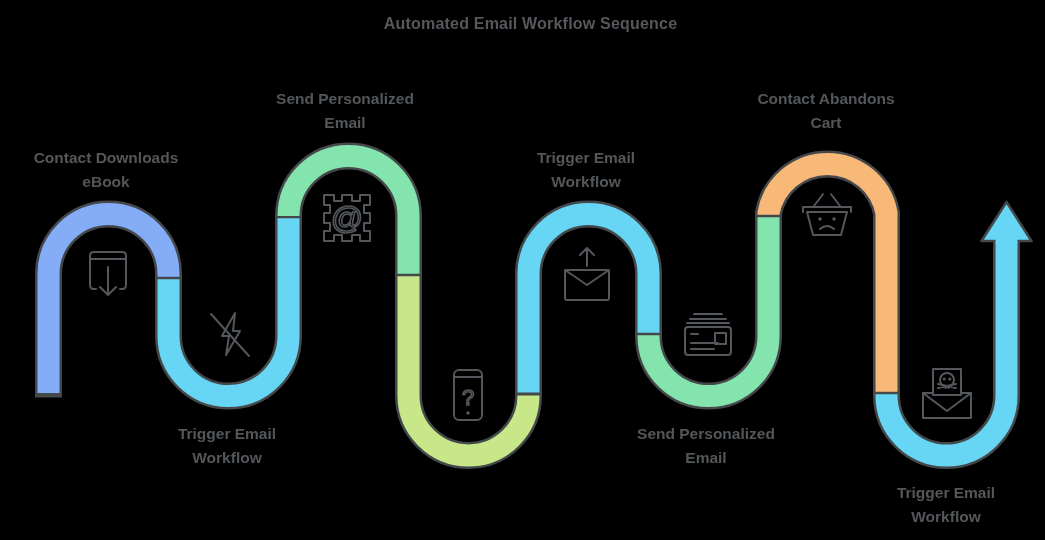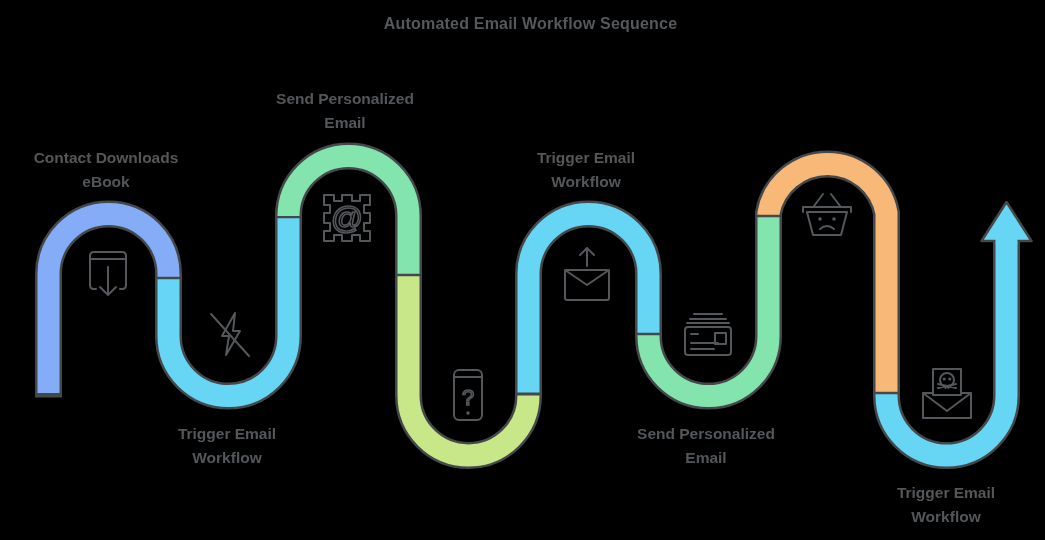--- a/index.html
+++ b/index.html
@@ -114,16 +114,18 @@
   <div class="step-label" style="left:-14px;top:146px">Contact Downloads
 eBook</div>
   <div class="step-label" style="left:107px;top:422px">Trigger Email
 Workflow</div>
   <div class="step-label" style="left:225px;top:87px">Send Personalized
 Email</div>
   <div class="step-label" style="left:466px;top:146px">Trigger Email
 Workflow</div>
   <div class="step-label" style="left:586px;top:422px">Send Personalized
 Email</div>
+  <div class="step-label" style="left:706px;top:87px">Contact Abandons
+Cart</div>
   <div class="step-label" style="left:826px;top:481px">Trigger Email
 Workflow</div>
 
 </div>
 
 </body></html>

